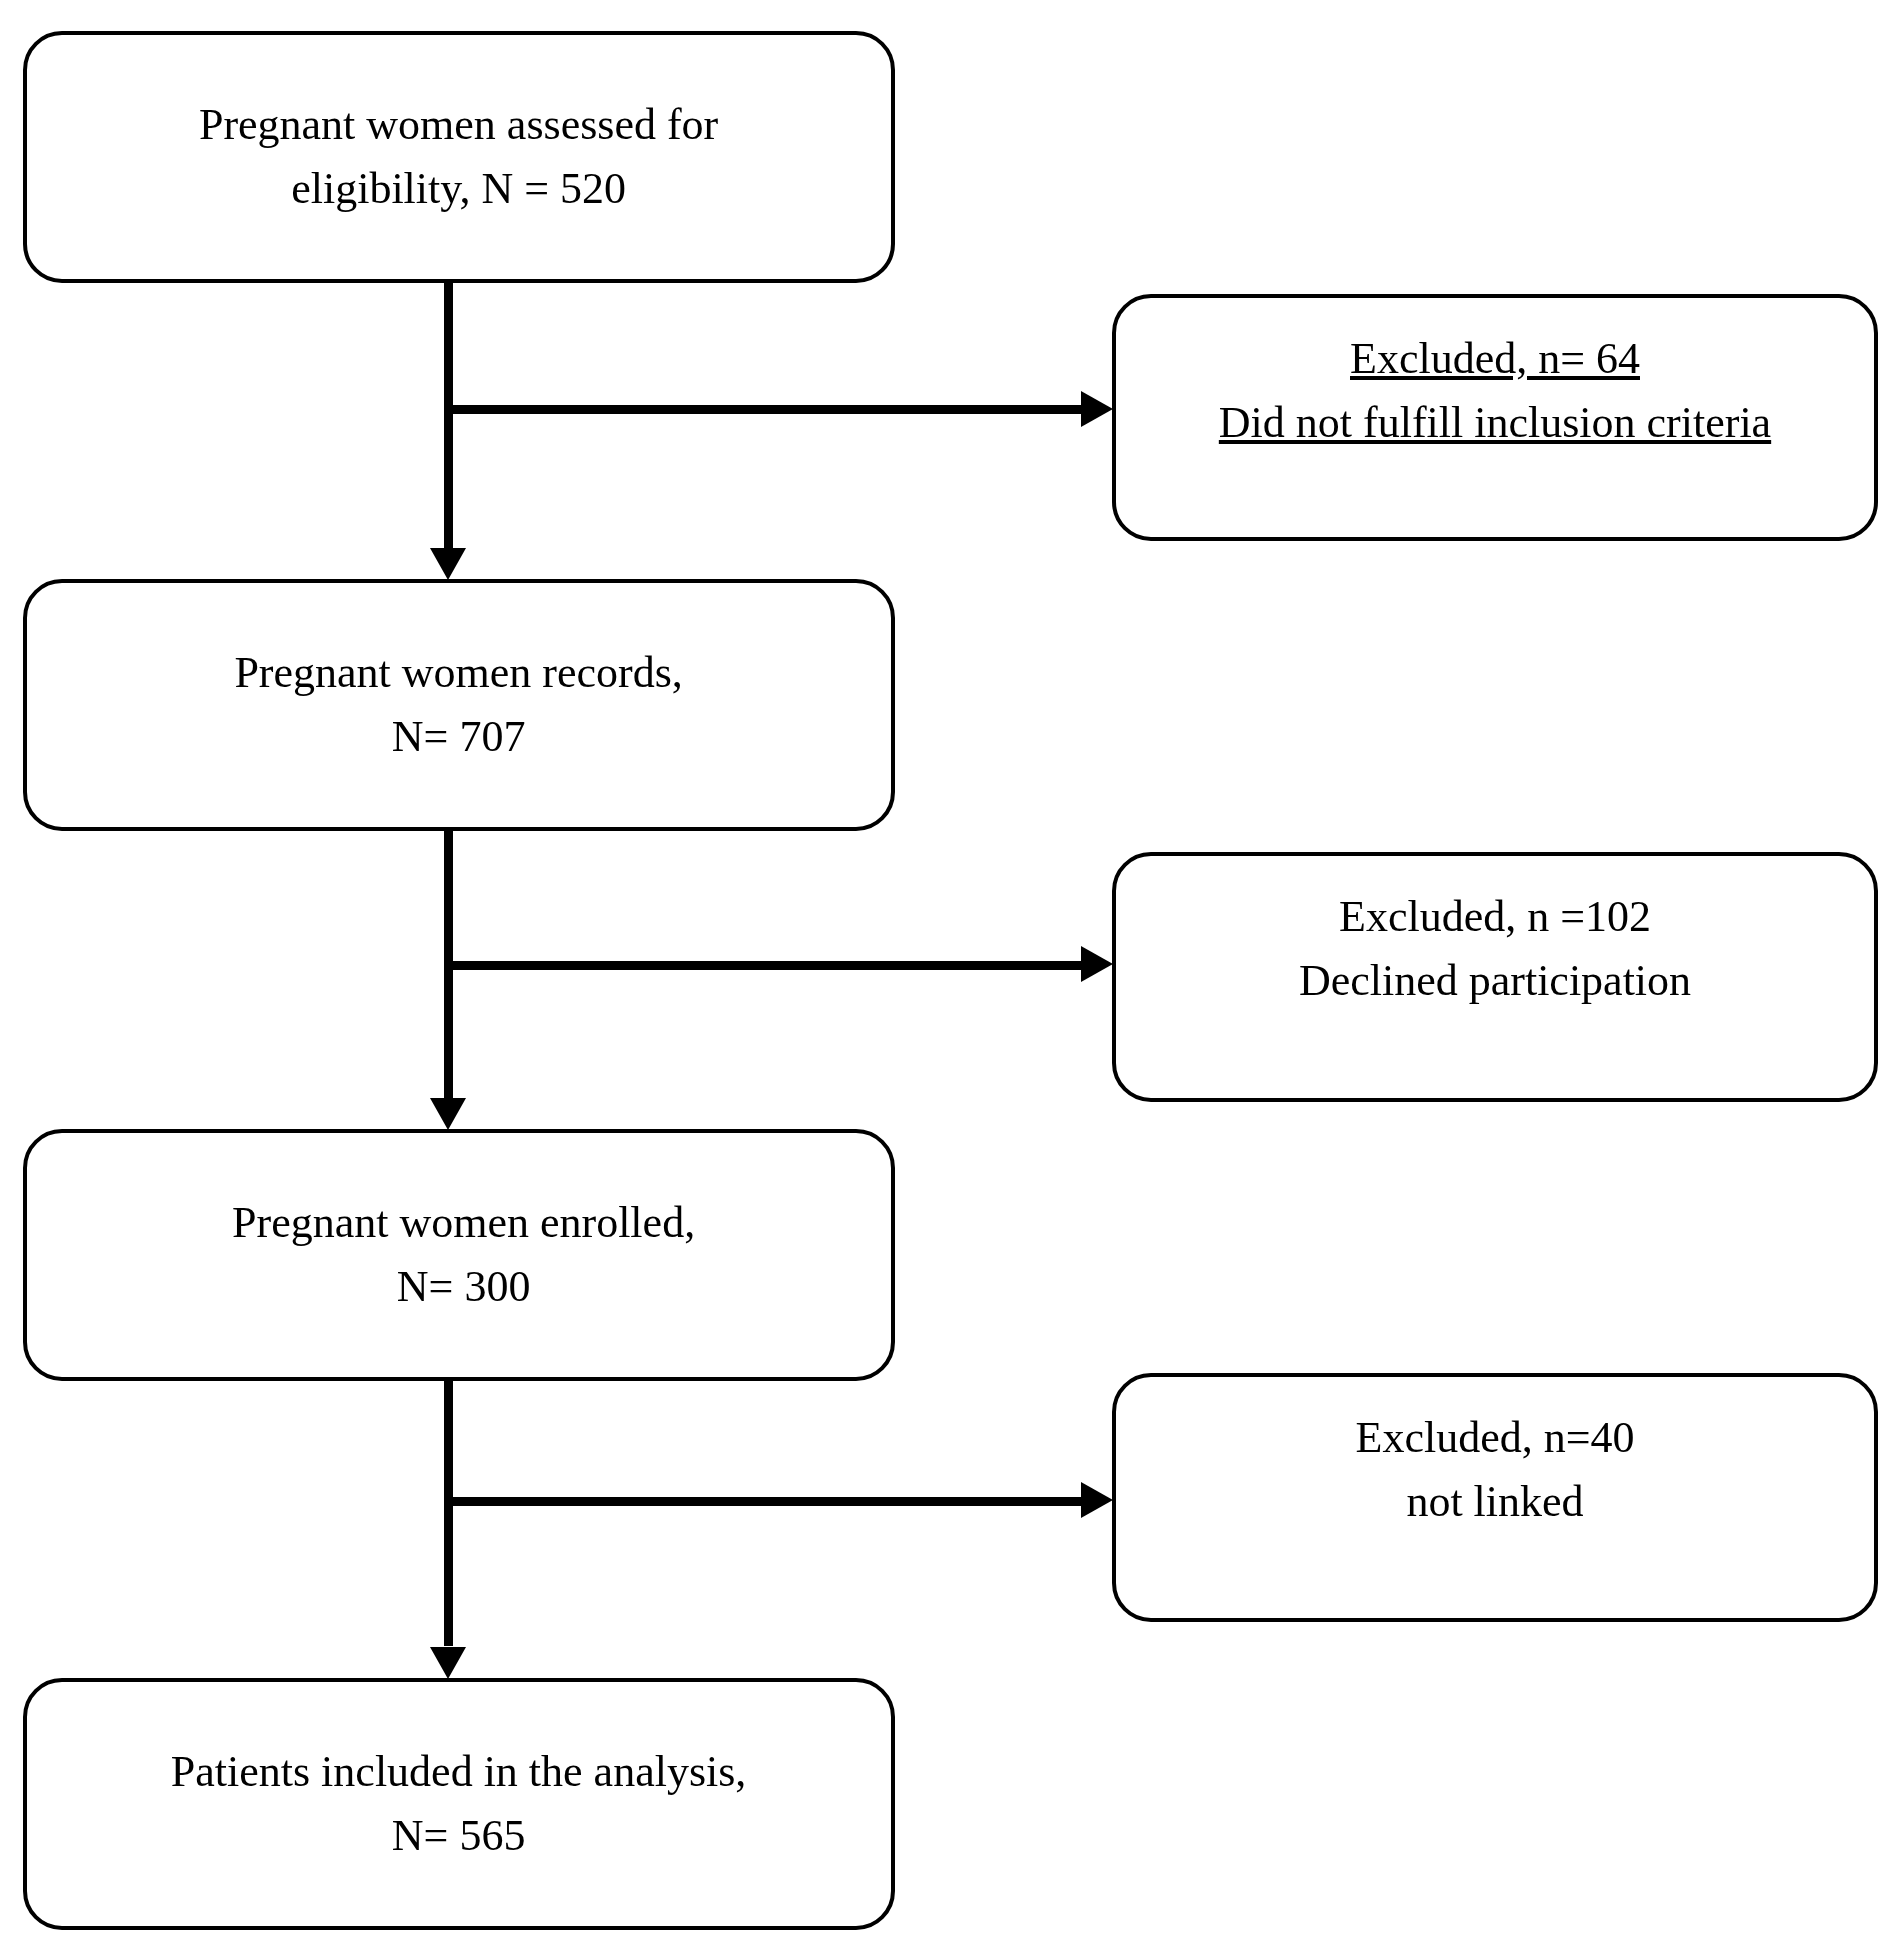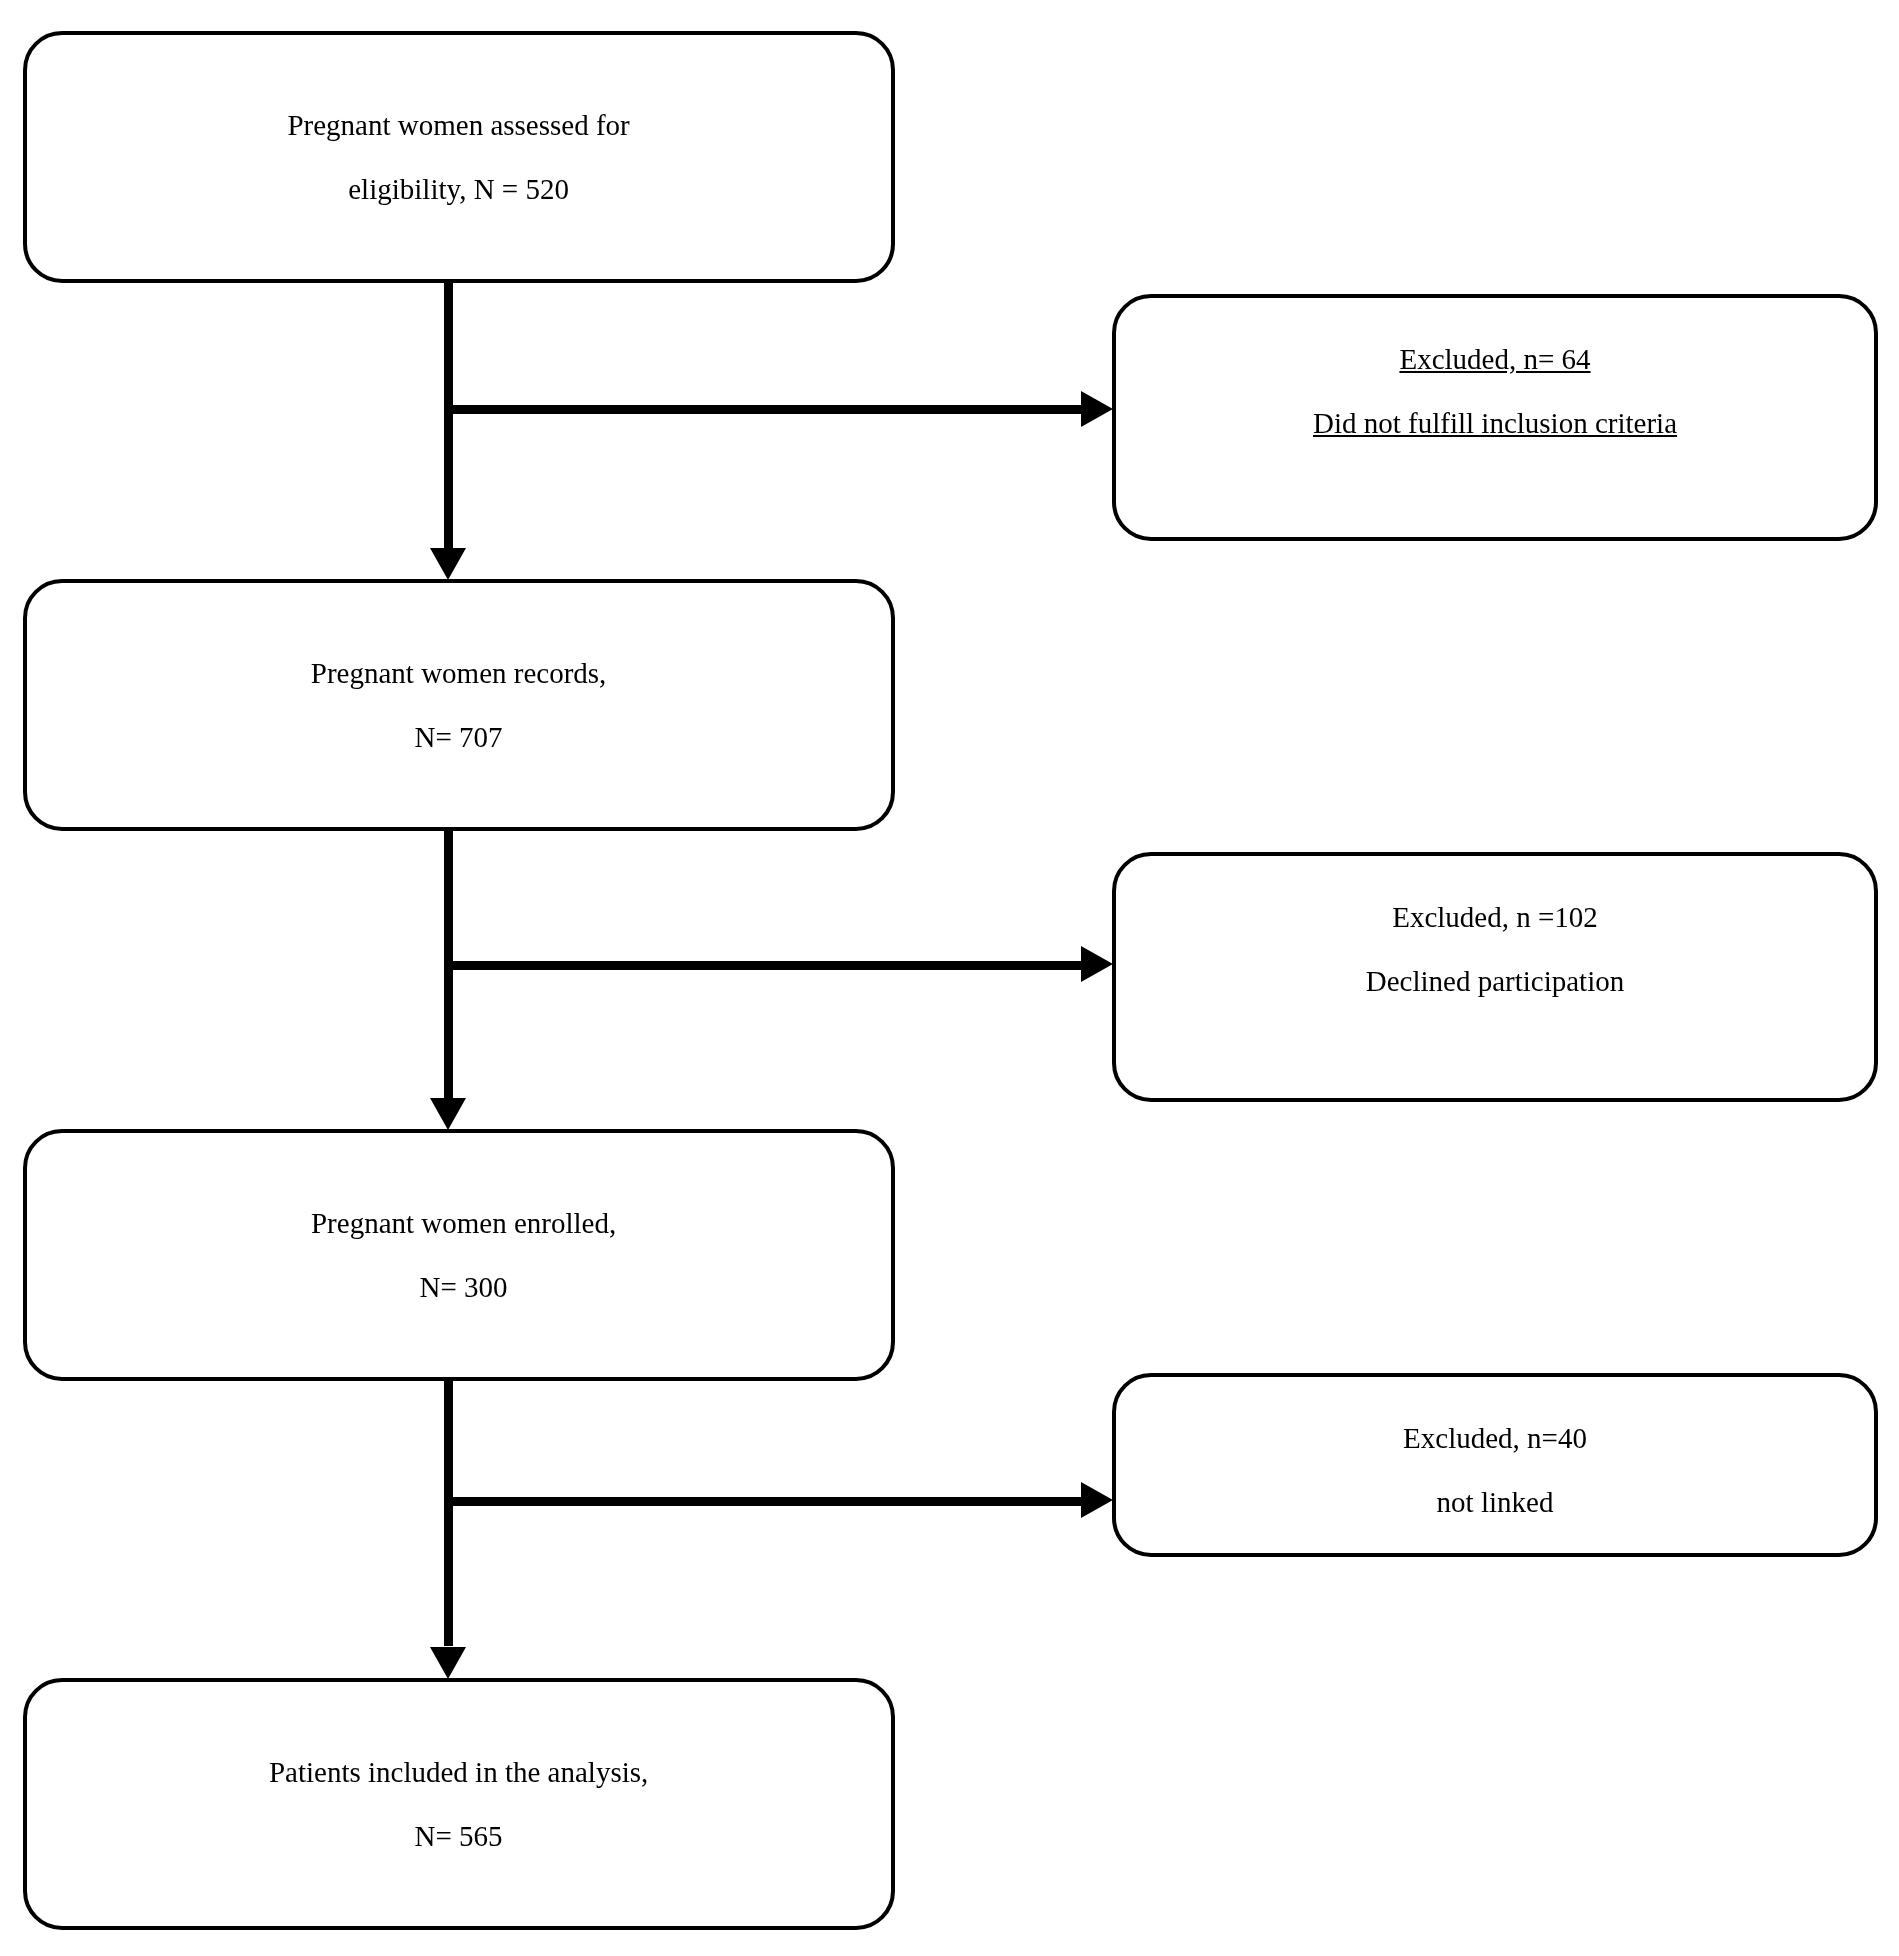--- a/index.html
+++ b/index.html
@@ -14,21 +14,21 @@
   .box {
     position: absolute;
     background: #ffffff;
     border: 4.8px solid #000000;
     border-radius: 39px;
     box-sizing: border-box;
     display: flex;
     flex-direction: column;
     align-items: center;
     text-align: center;
-    font-size: 29px;
+    font-size: 44px;
     line-height: 64px;
   }
   .box.v-center { justify-content: center; }
   .box.v-top { justify-content: flex-start; padding-top: 29px; }
   .line { white-space: nowrap; }
   .shaft { position: absolute; background: #000000; }
   .shaft.v { width: 9px; }
   .shaft.h { height: 9px; }
   .head-down {
     position: absolute; width: 0; height: 0;
@@ -71,21 +71,21 @@
   <div class="box v-top" style="left:1112px; top:294px; width:766px; height:247px;text-decoration:underline;">
     <div class="line">Excluded, n= 64</div>
     <div class="line">Did not fulfill inclusion criteria</div>
   </div>
 
   <div class="box v-top" style="left:1112px; top:852px; width:766px; height:250px;text-align:right;">
     <div class="line">Excluded, n =102</div>
     <div class="line">Declined participation</div>
   </div>
 
-  <div class="box v-top" style="left:1112px; top:1373px; width:766px; height:184px;">
+  <div class="box v-top" style="left:1112px; top:1373px; width:766px; height:249px;">
     <div class="line">Excluded, n=40</div>
     <div class="line">not linked</div>
   </div>
 
   <div class="shaft v" style="left:444px; top:281px; height:268px;"></div>
   <div class="head-down" style="left:430px; top:548px;"></div>
 
   <div class="shaft v" style="left:444px; top:829px; height:269px;"></div>
   <div class="head-down" style="left:430px; top:1098px;"></div>
 

